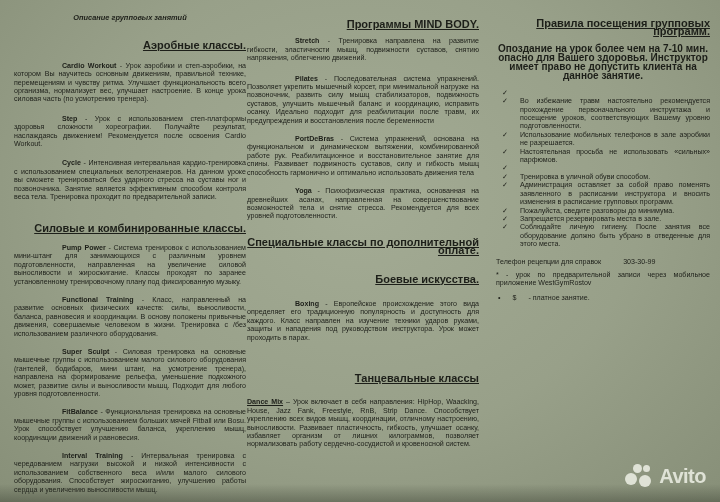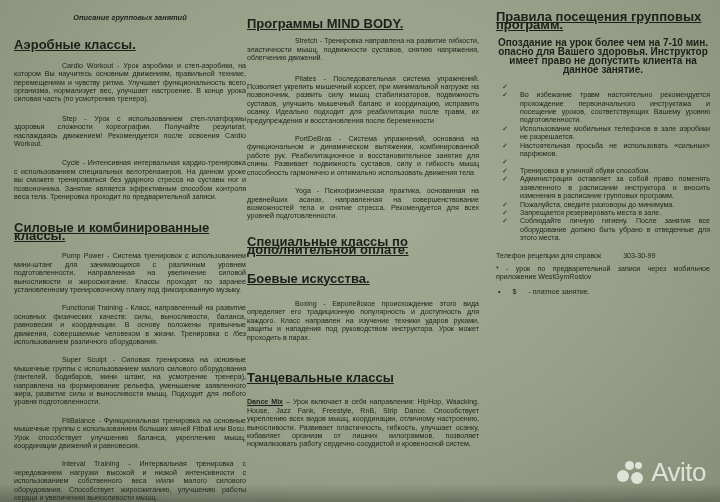--- a/index.html
+++ b/index.html
@@ -8,51 +8,51 @@
     background: radial-gradient(ellipse at 50% 40%, #a3ab94 0%, #98a089 55%, #878f78 100%);
     font-family: "Liberation Sans", sans-serif;
     color:#1d1f19;
   }
   .page { position:absolute; inset:0; }
   .col { position:absolute; top:0; font-size:7.1px; line-height:8.4px; }
   .col-left { left:14px; width:232px; }
   .col-mid { left:247px; width:232px; }
   .col-right { left:496px; width:214px; }
   .title-italic { text-align:center; font-style:italic; font-weight:bold; font-size:7.4px; margin-top:14px; }
-  .h { text-align:left; font-weight:bold; text-decoration:underline; font-size:13px; }
+  .h { text-align:right; font-weight:bold; text-decoration:underline; font-size:11px; }
   .p { text-align:justify; margin:0; }
-  .p b { font-weight:normal;padding-left:48px; }
+  .p b { font-weight:bold;padding-left:48px; }
   .ul { text-decoration:underline; font-weight:bold; }
   .rule { display:flex; gap:4px; text-align:justify; }
   .rule .chk { width:14px; flex:none; padding-left:6px; }
   .warn { text-align:center; font-weight:bold; font-size:10px; line-height:9px; }
   .logo { position:absolute; right:14px; bottom:14px; display:flex; align-items:center; gap:4px; color:#dfe2d6; }
   .logo-dots { position:relative; width:30px; height:24px; }
   .logo-dots span { position:absolute; border-radius:50%; background:#dfe2d6; }
-  .logo-text { font-weight:normal; font-size:26px; letter-spacing:-0.5px; }
+  .logo-text { font-weight:bold; font-size:20px; letter-spacing:-0.5px; }
   .shade { position:absolute; left:0; right:0; bottom:0; height:18px; background:linear-gradient(transparent, rgba(60,66,52,0.45)); }
 </style>
 </head>
 <body>
 
 <div class="page">
 
   <div class="col col-left">
     <div class="title-italic">Описание групповых занятий</div>
     <div class="h" style="margin-top:19px">Аэробные классы.</div>
 
     <p class="p" style="margin-top:12px"><b>Cardio Workout</b><span> - Урок аэробики и степ-аэробики, на котором Вы научитесь основным движениям, правильной технике, перемещениям и чувству ритма. Улучшает функциональность всего организма, нормализует вес, улучшает настроение. В конце урока силовая часть (по усмотрению тренера).</span></p>
     <p class="p" style="margin-top:11px"><b>Step</b><span> - Урок с использованием степ-платформы здоровья сложности хореографии. Получайте результат, наслаждаясь движением! Рекомендуется после освоения Cardio Workout.</span></p>
     <p class="p" style="margin-top:11px"><b>Cycle</b><span> - Интенсивная интервальная кардио-тренировка с использованием специальных велотренажеров. На данном уроке вы сможете тренироваться без ударного стресса на суставы ног и позвоночника. Занятие является эффективным способом контроля веса тела. Тренировка проходит по предварительной записи.</span></p>
 
     <div class="h" style="margin-top:22px">Силовые и комбинированные классы.</div>
 
     <p class="p" style="margin-top:12px"><b>Pump Power</b><span> - Система тренировок с использованием мини-штанг для занимающихся с различным уровнем подготовленности, направленная на увеличение силовой выносливости и жиросжигание. Классы проходят по заранее установленному тренировочному плану под фиксированную музыку.</span></p>
     <p class="p" style="margin-top:10px"><b>Functional Training</b><span> - Класс, направленный на развитие основных физических качеств: силы, выносливости, баланса, равновесия и координации. В основу положены привычные движения, совершаемые человеком в жизни. Тренировка с /без использованием различного оборудования.</span></p>
-    <p class="p" style="margin-top:10px"><b>Super Sculpt</b><span> - Силовая тренировка на основные мышечные группы с использованием малого силового оборудования (гантелей, бодибаров, мини штанг, на усмотрение тренера), направлена на формирование рельефа, уменьшение заявленного жира, развитие силы и выносливости мышц. Подходит для любого уровня подготовленности.</span></p>
+    <p class="p" style="margin-top:10px"><b>Super Sculpt</b><span> - Силовая тренировка на основные мышечные группы с использованием малого силового оборудования (гантелей, бодибаров, мини штанг, на усмотрение тренера), направлена на формирование рельефа, уменьшение подкожного может, развитие силы и выносливости мышц. Подходит для любого уровня подготовленности.</span></p>
     <p class="p" style="margin-top:10px"><b>FitBalance</b><span> - Функциональная тренировка на основные мышечные группы с использованием больших мячей Fitball или Bosu. Урок способствует улучшению баланса, укреплению мышц, координации движений и равновесия.</span></p>
     <p class="p" style="margin-top:10px"><b>Interval Training</b><span> - Интервальная тренировка с чередованием нагрузки высокой и низкой интенсивности с использованием собственного веса и/или малого силового оборудования. Способствует жиросжиганию, улучшению работы сердца и увеличению выносливости мышц.</span></p>
   </div>
 
   <div class="col col-mid">
     <div class="h" style="margin-top:20px">Программы  MIND BODY.</div>
 
     <p class="p" style="margin-top:9px"><b>Stretch</b><span> - Тренировка направлена на развитие гибкости, эластичности мышц, подвижности суставов, снятию напряжения, облегчению движений.</span></p>
     <p class="p" style="margin-top:12px"><b>Pilates</b><span> - Последовательная система упражнений. Позволяет укрепить мышечный корсет, при минимальной нагрузке на позвоночник, развить силу мышц стабилизаторов, подвижность суставов, улучшить мышечный баланс и координацию, исправить осанку. Идеально подходит для реабилитации после травм, их предупреждения и восстановления после беременности</span></p>
     <p class="p" style="margin-top:10px"><b>PortDeBras</b><span> - Система упражнений, основана на функциональном и динамическом вытяжении, комбинированной работе рук. Реабилитационное и восстановительное занятие для спины. Развивает подвижность суставов, силу и гибкость мышц способность гармонично и оптимально использовать движения тела</span></p>
@@ -62,21 +62,21 @@
     <div class="h" style="margin-top:20px">Боевые искусства.</div>
 
     <p class="p" style="margin-top:17px"><b>Boxing</b><span> - Европейское происхождение этого вида определяет его традиционную популярность и доступность для каждого. Класс направлен на изучение техники ударов руками, защиты и нападения под руководством инструктора. Урок может проходить в парах.</span></p>
 
     <div class="h" style="margin-top:32px">Танцевальные классы</div>
 
     <p class="p" style="margin-top:16px"><span class="ul">Dance Mix</span><span> – Урок включает в себя направления: HipHop, Waacking, House, Jazz Fank, Freestyle, RnB, Strip Dance. Способствует укреплению всех видов мышц, координации, отличному настроению, выносливости. Развивает пластичность, гибкость, улучшает осанку, избавляет организм от лишних килограммов, позволяет нормализовать работу сердечно-сосудистой и кровеносной систем.</span></p>
   </div>
 
   <div class="col col-right">
-    <div class="h" style="margin-top:13px">Правила посещения групповых программ.</div>
+    <div class="h" style="margin-top:19px">Правила посещения групповых программ.</div>
     <div class="warn" style="margin-top:8px">Опоздание на урок более чем на 7-10 мин. опасно для Вашего здоровья. Инструктор  имеет  право  не  допустить клиента на данное  занятие.</div>
 
     <div style="margin-top:9px">
       <div class="rule">
           <span class="chk">✓</span>
         </div>
       <div class="rule">
           <span class="chk">✓</span>
           <span>Во избежание травм настоятельно рекомендуется прохождение первоначального инструктажа и посещение уроков, соответствующих Вашему уровню подготовленности.</span>
         </div>

